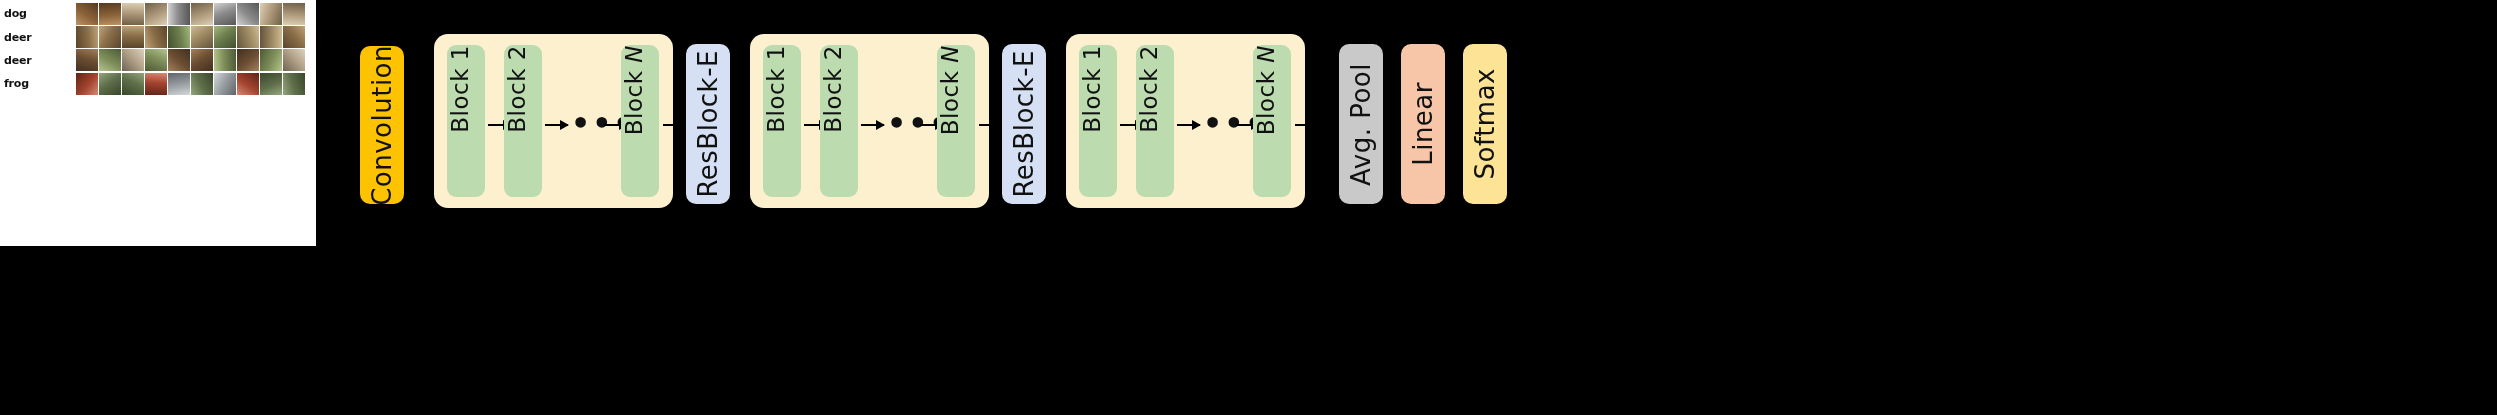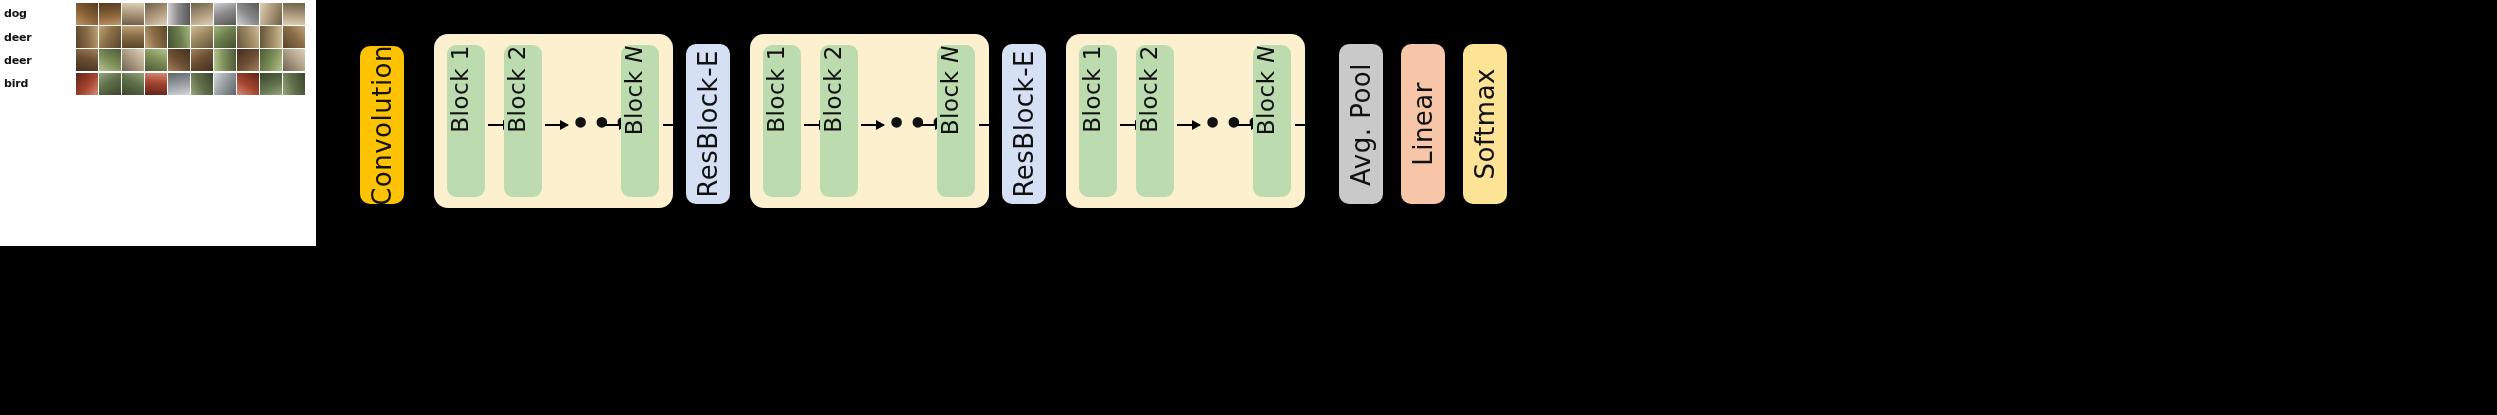--- a/index.html
+++ b/index.html
@@ -118,21 +118,21 @@
           <div class="thumb" style="background: linear-gradient(204deg, rgb(182, 196, 142) 0%, rgb(126, 143, 90) 45%, rgb(78, 90, 54) 100%);"></div>
           <div class="thumb" style="background: linear-gradient(42deg, rgb(163, 128, 92) 0%, rgb(109, 79, 51) 45%, rgb(66, 48, 31) 100%);"></div>
           <div class="thumb" style="background: linear-gradient(147deg, rgb(163, 128, 92) 0%, rgb(109, 79, 51) 45%, rgb(66, 48, 31) 100%);"></div>
           <div class="thumb" style="background: linear-gradient(88deg, rgb(182, 196, 142) 0%, rgb(126, 143, 90) 45%, rgb(78, 90, 54) 100%);"></div>
           <div class="thumb" style="background: linear-gradient(319deg, rgb(163, 128, 92) 0%, rgb(109, 79, 51) 45%, rgb(66, 48, 31) 100%);"></div>
           <div class="thumb" style="background: linear-gradient(293deg, rgb(182, 196, 142) 0%, rgb(126, 143, 90) 45%, rgb(78, 90, 54) 100%);"></div>
           <div class="thumb" style="background: linear-gradient(228deg, rgb(221, 210, 189) 0%, rgb(179, 163, 138) 45%, rgb(111, 99, 84) 100%);"></div>
         </div>
       </div>
       <div class="ds-row">
-        <div class="ds-label">bird</div>
+        <div class="ds-label">frog</div>
         <div class="ds-imgs">
           <div class="thumb" style="background: linear-gradient(308deg, rgb(215, 138, 116) 0%, rgb(164, 68, 47) 45%, rgb(94, 36, 24) 100%);"></div>
           <div class="thumb" style="background: linear-gradient(145deg, rgb(149, 166, 124) 0%, rgb(95, 111, 74) 45%, rgb(58, 70, 44) 100%);"></div>
           <div class="thumb" style="background: linear-gradient(207deg, rgb(149, 166, 124) 0%, rgb(95, 111, 74) 45%, rgb(58, 70, 44) 100%);"></div>
           <div class="thumb" style="background: linear-gradient(185deg, rgb(215, 138, 116) 0%, rgb(164, 68, 47) 45%, rgb(94, 36, 24) 100%);"></div>
           <div class="thumb" style="background: linear-gradient(349deg, rgb(212, 216, 218) 0%, rgb(154, 160, 164) 45%, rgb(95, 100, 104) 100%);"></div>
           <div class="thumb" style="background: linear-gradient(62deg, rgb(149, 166, 124) 0%, rgb(95, 111, 74) 45%, rgb(58, 70, 44) 100%);"></div>
           <div class="thumb" style="background: linear-gradient(118deg, rgb(212, 216, 218) 0%, rgb(154, 160, 164) 45%, rgb(95, 100, 104) 100%);"></div>
           <div class="thumb" style="background: linear-gradient(35deg, rgb(215, 138, 116) 0%, rgb(164, 68, 47) 45%, rgb(94, 36, 24) 100%);"></div>
           <div class="thumb" style="background: linear-gradient(336deg, rgb(149, 166, 124) 0%, rgb(95, 111, 74) 45%, rgb(58, 70, 44) 100%);"></div>

